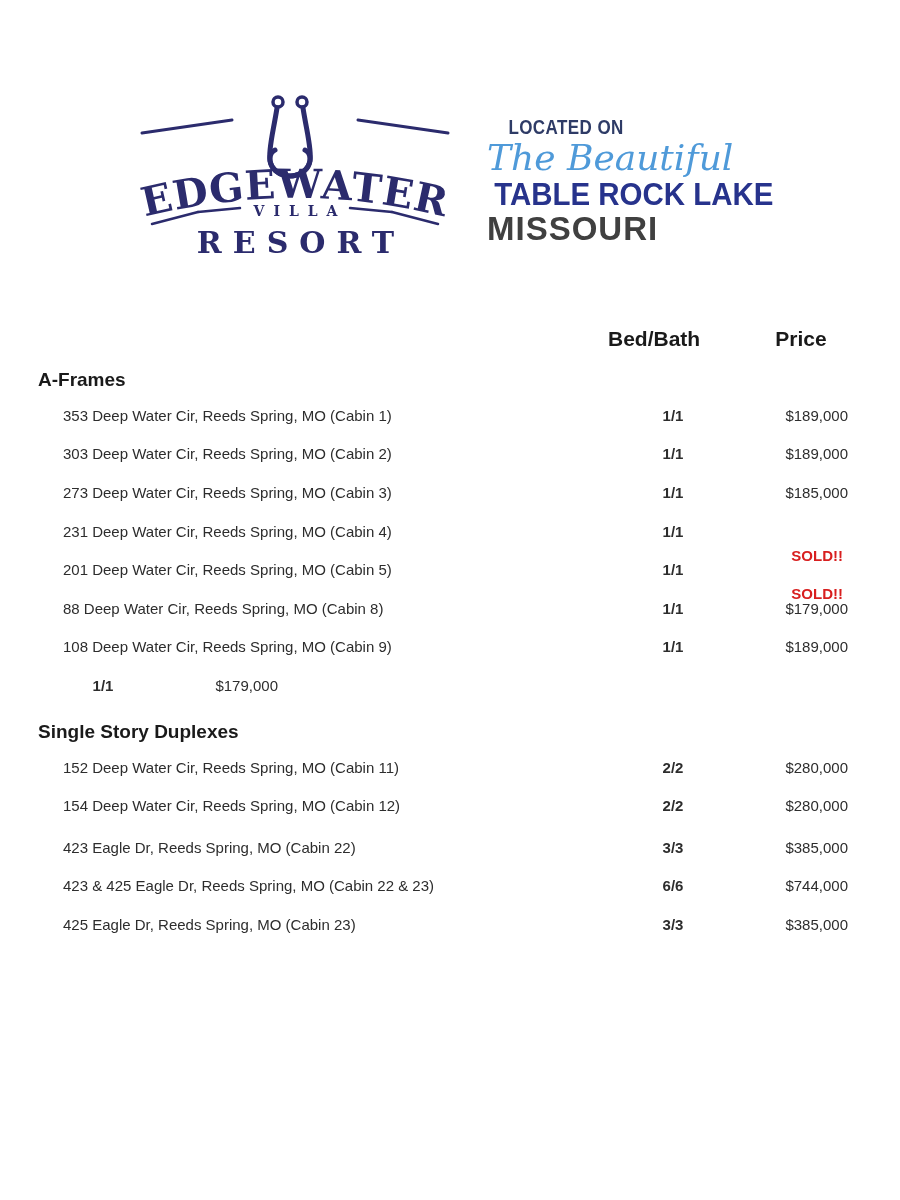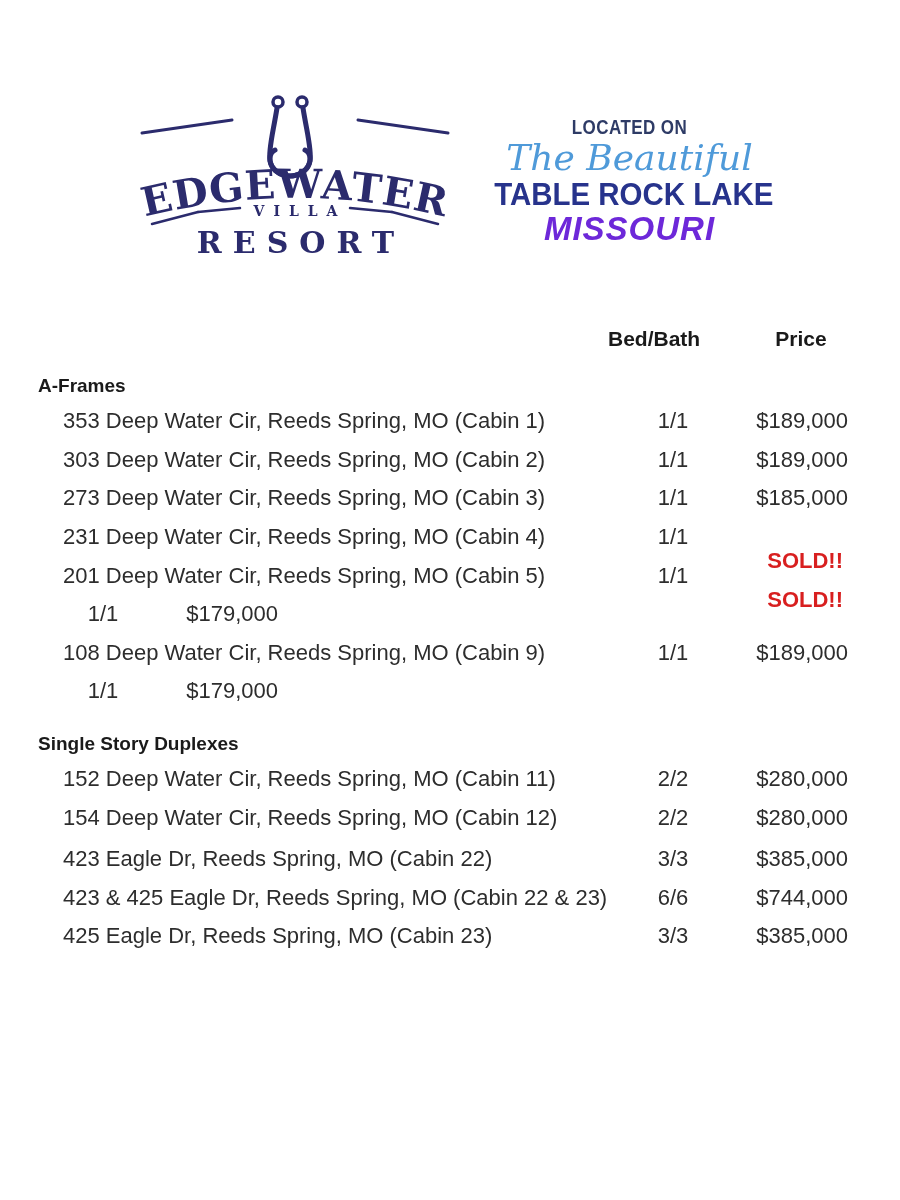--- a/index.html
+++ b/index.html
@@ -10,60 +10,60 @@
     font-family: "Liberation Sans", sans-serif;
     overflow: hidden;
   }
   .page { width: 900px; height: 1200px; }
 
   
   .logos { display: flex; padding-top: 93px; }
   .left-logo { margin-left: 140px; width: 310px; flex: none; }
   .right-logo {
     margin-left: 37px; width: 285px; flex: none;
-    padding-top: 24px; text-align: center;
+    padding-top: 24px; 
   }
   .loc-on {
     font-size: 20px; font-weight: bold; color: #2e3b66;
     transform: scaleX(0.85); transform-origin: center;
     letter-spacing: 0.5px; line-height: 1.0;
   }
   .script-line {
     font-family: "DejaVu Serif", serif; font-style: italic;
     font-size: 36px; color: #4f9ad9; line-height: 1.0; margin-top: 3px;
   }
   .lake-line {
     font-size: 31px; font-weight: bold; color: #27338c;
     transform: scaleX(0.95); transform-origin: center;
     line-height: 1.05; margin-top: 3px; white-space: nowrap;
   }
   .mo-line {
-    font-size: 33px; font-weight: bold; color: #6d28d9;
-    letter-spacing: 1px; line-height: 1.0; font-style: italic;
+    font-size: 33px; font-weight: bold; color: #404040;
+    letter-spacing: 1px; line-height: 1.0;
   }
 
   
   .content { margin-left: 38px; margin-right: 52px; color: #2d2d2d; }
   .col-headers {
     display: flex; margin-top: 53px;
     font-weight: bold; font-size: 21px; color: #1a1a1a; line-height: 28px;
   }
   .spacer-addr { flex: 1; }
   .bb-h { width: 130px; text-align: left; }
   .price-h { width: 110px; text-align: center; text-indent: 16px; }
 
   .section-title {
-    margin-top: 20px; font-size: 19px; font-weight: bold;
+    margin-top: 14px; font-size: 19px; font-weight: bold;
     color: #1a1a1a; line-height: 26px;
   }
   .section-gap { }
   .rows { margin-top: 3px; }
-  .row { display: flex; align-items: center; height: 38.6px; font-size: 22px; }
+  .row { display: flex; align-items: center; height: 38.6px; font-size: 15px; }
   .addr { flex: 1; padding-left: 25px; white-space: nowrap; }
-  .bb { width: 130px; text-align: center; }
+  .bb { width: 130px; text-align: center; font-weight: bold; }
   .price { width: 110px; text-align: right; }
   .price.sold { color: #d81f1f; font-weight: bold; padding-right: 5px; margin-top: 48px; }
 </style>
 </head>
 <body>
 
 <div class="page">
 
   <div class="logos">
 
@@ -135,20 +135,21 @@
         <div class="addr">231 Deep Water Cir, Reeds Spring, MO (Cabin 4)</div>
         <div class="bb">1/1</div>
         <div class="price sold">SOLD!!</div>
       </div>
       <div class="row">
         <div class="addr">201 Deep Water Cir, Reeds Spring, MO (Cabin 5)</div>
         <div class="bb">1/1</div>
         <div class="price sold">SOLD!!</div>
       </div>
       <div class="row">
+        <div class="addr">88 Deep Water Cir, Reeds Spring, MO (Cabin 8)</div>
         <div class="bb">1/1</div>
         <div class="price">$179,000</div>
       </div>
       <div class="row">
         <div class="addr">108 Deep Water Cir, Reeds Spring, MO (Cabin 9)</div>
         <div class="bb">1/1</div>
         <div class="price">$189,000</div>
       </div>
       <div class="row">
         <div class="bb">1/1</div>

